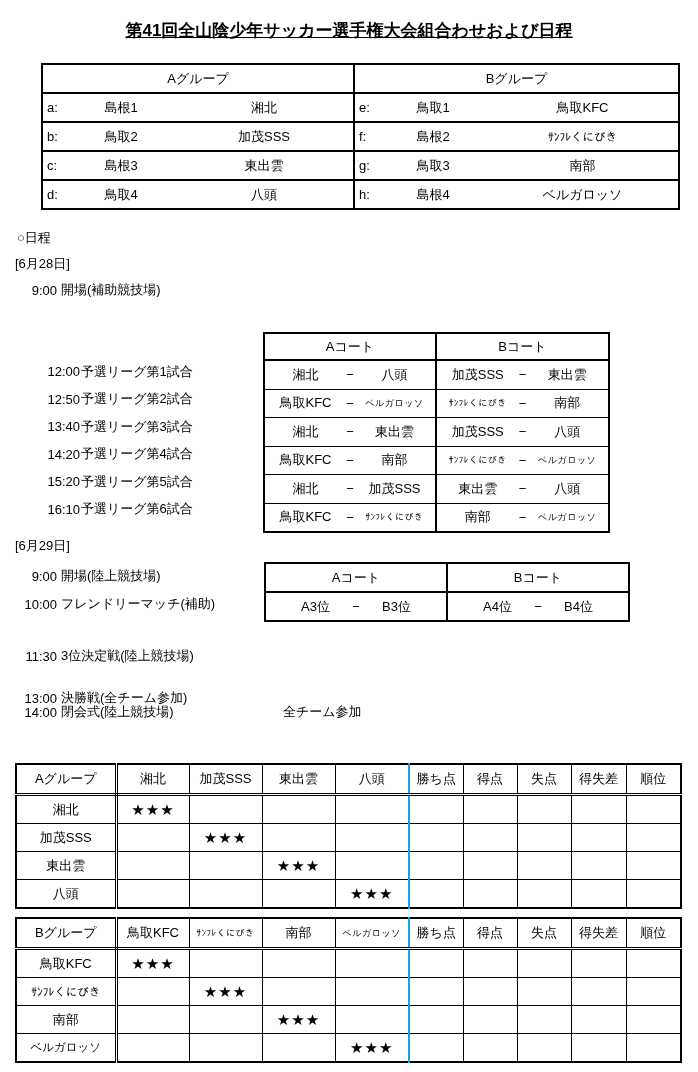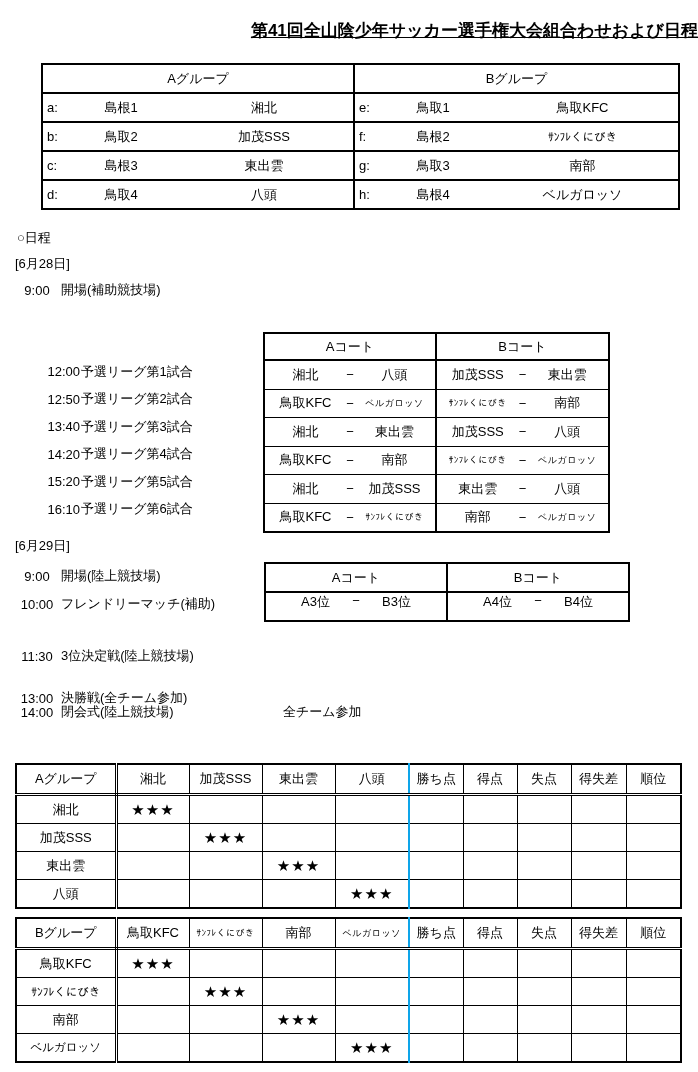--- a/index.html
+++ b/index.html
@@ -2,21 +2,21 @@
 <html><head>
 <meta charset="utf-8">
 <style>
   html,body{margin:0;padding:0}
   body{
     position:relative;width:698px;height:1072px;background:#ffffff;color:#000;
     font-family:"Liberation Sans","DejaVu Sans",sans-serif;font-size:13px;
   }
   .abs{position:absolute}
   .line{position:absolute;display:flex;align-items:center;white-space:pre}
-  .tmr{display:inline-block;width:40px;text-align:center}
+  .tmr{display:inline-block;width:40px;text-align:right}
   .glabel{margin-left:4px}
   .t5{display:inline-block;width:34px;text-align:right}
   .mlabel{margin-left:1px}
   .title{font-weight:bold;font-size:17px;text-decoration:underline}
 
   table{border-collapse:collapse;table-layout:fixed}
 
   
   .gtable{width:637px;border:2px solid #000}
   .gtable td{border:2px solid #000;height:27px;padding:0;text-align:center;vertical-align:middle}
@@ -36,36 +36,36 @@
   .vs .d{width:14px;text-align:center}
   .sm{font-size:9px;letter-spacing:0.5px}
   .md{font-size:11.5px}
 
   
   .d2table{width:364px;border:2px solid #000}
   .d2table td{border:1px solid #000;padding:0;text-align:center;vertical-align:middle}
   .d2table tr.hdr td{border-bottom:2px solid #000;height:27px}
   .d2table td.mid{border-left:2px solid #000}
   .d2table tr.r td{height:27px}
-  .vs2{display:flex;align-items:flex-start;padding:0 16px;height:100%}
+  .vs2{display:flex;align-items:center;padding:0 16px;height:100%}
   .vs2 .t{flex:1;text-align:center}
   .vs2 .d{width:14px;text-align:center}
 
   
   .stable{width:665px;border:2px solid #000}
   .stable td{border:1px solid #000;height:27px;padding:0;text-align:center;vertical-align:middle;overflow:hidden}
   .stable tr.hdr td{border-bottom:3px double #000;height:28px}
   .stable td.c0{border-right:3px double #000}
   .stable td.thickL{border-left:2px solid #0ea5e9}
   .stars{font-size:15px;letter-spacing:1px}
 </style>
 </head>
 <body>
 
-<div class="abs" style="top:19px;left:0;width:698px;text-align:right">
+<div class="abs" style="top:19px;left:0;width:698px;text-align:center">
   <span class="title">第41回全山陰少年サッカー選手権大会組合わせおよび日程</span>
 </div>
 
 <table class="gtable abs" style="left:41px;top:63px">
   <colgroup>
       <col style="width:312px">
       <col style="width:325px">
     </colgroup>
   <tbody>
       <tr>

